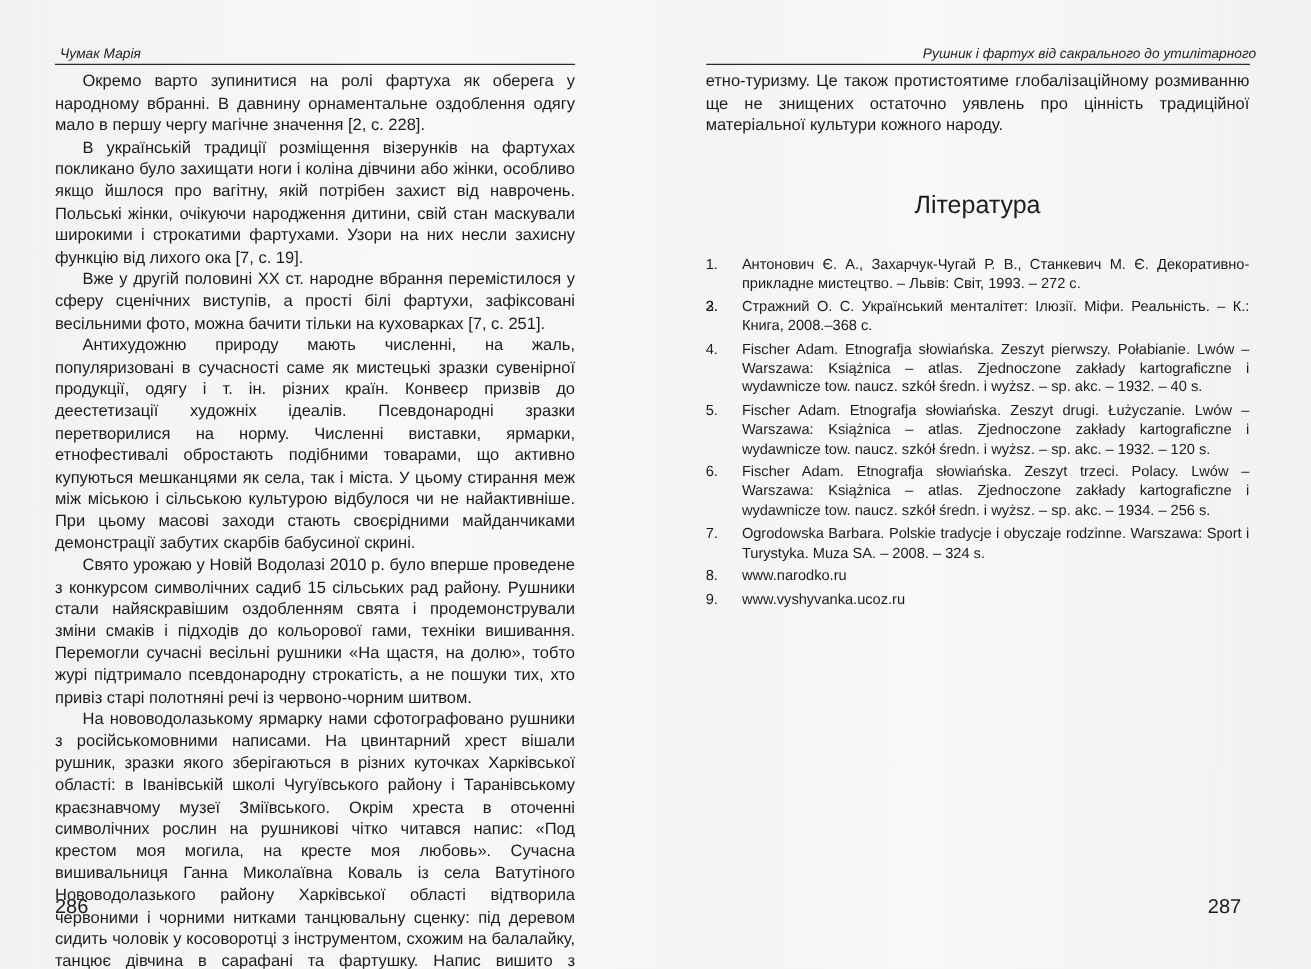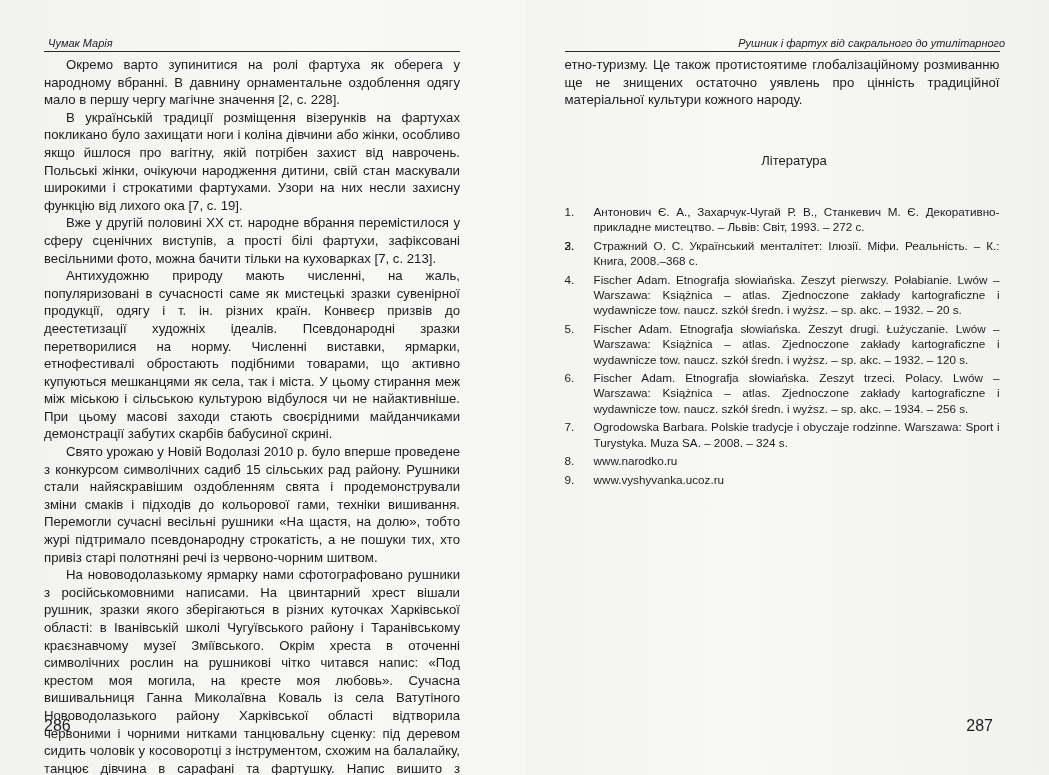--- a/index.html
+++ b/index.html
@@ -29,22 +29,22 @@
   .right .head-rule { left: 40px; width: 435px; }
   .body-text {
     position: absolute; top: 56px; font-size: 13.2px; line-height: 17.6px;
     text-align: justify;
   }
   .left .body-text { left: 44px; width: 416px; }
   .right .body-text { left: 40px; width: 435px; }
   .body-text p { margin: 0; text-indent: 22px; }
   .right .body-text p { text-indent: 0; }
   .lit-title {
-    position: absolute; top: 153px; left: 52px; width: 435px; text-align: center;
-    font-size: 13px;
+    position: absolute; top: 153px; left: 40px; width: 435px; text-align: center;
+    font-size: 20px;
   }
   .refs {
     position: absolute; top: 204px; left: 40px; width: 435px;
     margin: 0; padding: 0; list-style: none;
     font-size: 11.7px; line-height: 15.4px;
   }
   .refs li { position: relative; padding-left: 29px; margin-bottom: 3px; text-align: justify; }
   .refs .num { position: absolute; left: 0; top: 0; }
   .page-num { position: absolute; top: 717px; font-size: 16px; }
   .left .page-num { left: 44px; }
@@ -53,41 +53,41 @@
 </head>
 <body>
 
 <div class="spread">
   <div class="page left">
     <div class="running-head">Чумак Марія</div>
     <div class="head-rule"></div>
     <div class="body-text">
       <p>Окремо варто зупинитися на ролі фартуха як оберега у народному вбранні. В давнину орнаментальне оздоблення одягу мало в першу чергу магічне значення [2, с. 228].</p>
       <p>В українській традиції розміщення візерунків на фартухах покликано було захищати ноги і коліна дівчини або жінки, особливо якщо йшлося про вагітну, якій потрібен захист від наврочень. Польські жінки, очікуючи народження дитини, свій стан маскували широкими і строкатими фартухами. Узори на них несли захисну функцію від лихого ока [7, с. 19].</p>
-      <p>Вже у другій половині XX ст. народне вбрання перемістилося у сферу сценічних виступів, а прості білі фартухи, зафіксовані весільними фото, можна бачити тільки на куховарках [7, с. 213].</p>
+      <p>Вже у другій половині XX ст. народне вбрання перемістилося у сферу сценічних виступів, а прості білі фартухи, зафіксовані весільними фото, можна бачити тільки на куховарках [7, с. 251].</p>
       <p>Антихудожню природу мають численні, на жаль, популяризовані в сучасності саме як мистецькі зразки сувенірної продукції, одягу і т. ін. різних країн. Конвеєр призвів до деестетизації художніх ідеалів. Псевдонародні зразки перетворилися на норму. Численні виставки, ярмарки, етнофестивалі обростають подібними товарами, що активно купуються мешканцями як села, так і міста. У цьому стирання меж між міською і сільською культурою відбулося чи не найактивніше. При цьому масові заходи стають своєрідними майданчиками демонстрації забутих скарбів бабусиної скрині.</p>
       <p>Свято урожаю у Новій Водолазі 2010 р. було вперше проведене з конкурсом символічних садиб 15 сільських рад району. Рушники стали найяскравішим оздобленням свята і продемонстрували зміни смаків і підходів до кольорової гами, техніки вишивання. Перемогли сучасні весільні рушники «На щастя, на долю», тобто журі підтримало псевдонародну строкатість, а не пошуки тих, хто привіз старі полотняні речі із червоно-чорним шитвом.</p>
       <p>На нововодолазькому ярмарку нами сфотографовано рушники з російськомовними написами. На цвинтарний хрест вішали рушник, зразки якого зберігаються в різних куточках Харківської області: в Іванівській школі Чугуївського району і Таранівському краєзнавчому музеї Зміївського. Окрім хреста в оточенні символічних рослин на рушникові чітко читався напис: «Под крестом моя могила, на кресте моя любовь». Сучасна вишивальниця Ганна Миколаївна Коваль із села Ватутіного Нововодолазького району Харківської області відтворила червоними і чорними нитками танцювальну сценку: під деревом сидить чоловік у косоворотці з інструментом, схожим на балалайку, танцює дівчина в сарафані та фартушку. Напис вишито з українськими літерами «і» та «є»: «Пляші, Варюшка, на моєй пєрушке».</p>
 
     </div>
     <div class="page-num">286</div>
   </div>
 
   <div class="page right">
     <div class="running-head">Рушник і фартух від сакрального до утилітарного</div>
     <div class="head-rule"></div>
     <div class="body-text">
       <p>етно-туризму. Це також протистоятиме глобалізаційному розмиванню ще не знищених остаточно уявлень про цінність традиційної матеріальної культури кожного народу.</p>
     </div>
     <div class="lit-title">Література</div>
     <ol class="refs">
       <li><span class="num">1.</span><span>Антонович Є. А., Захарчук-Чугай Р. В., Станкевич М. Є. Декоративно-прикладне мистецтво. – Львів: Світ, 1993. – 272 с.</span></li>
       <li><span class="num">2.</span></li>
       <li><span class="num">3.</span><span>Стражний О. С. Український менталітет: Ілюзії. Міфи. Реальність. – К.: Книга, 2008.–368 с.</span></li>
-      <li><span class="num">4.</span><span>Fischer Adam. Etnografja słowiańska. Zeszyt pierwszy. Połabianie. Lwów – Warszawa: Książnica – atlas. Zjednoczone zakłady kartograficzne i wydawnicze tow. naucz. szkół średn. i wyższ. – sp. akc. – 1932. – 20 s.</span></li>
+      <li><span class="num">4.</span><span>Fischer Adam. Etnografja słowiańska. Zeszyt pierwszy. Połabianie. Lwów – Warszawa: Książnica – atlas. Zjednoczone zakłady kartograficzne i wydawnicze tow. naucz. szkół średn. i wyższ. – sp. akc. – 1932. – 40 s.</span></li>
       <li><span class="num">5.</span><span>Fischer Adam. Etnografja słowiańska. Zeszyt drugi. Łużyczanie. Lwów – Warszawa: Książnica – atlas. Zjednoczone zakłady kartograficzne i wydawnicze tow. naucz. szkół średn. i wyższ. – sp. akc. – 1932. – 120 s.</span></li>
       <li><span class="num">6.</span><span>Fischer Adam. Etnografja słowiańska. Zeszyt trzeci. Polacy. Lwów – Warszawa: Książnica – atlas. Zjednoczone zakłady kartograficzne i wydawnicze tow. naucz. szkół średn. i wyższ. – sp. akc. – 1934. – 256 s.</span></li>
       <li><span class="num">7.</span><span>Ogrodowska Barbara. Polskie tradycje i obyczaje rodzinne. Warszawa: Sport i Turystyka. Muza SA. – 2008. – 324 s.</span></li>
       <li><span class="num">8.</span><span>www.narodko.ru</span></li>
       <li><span class="num">9.</span><span>www.vyshyvanka.ucoz.ru</span></li>
     </ol>
     <div class="page-num">287</div>
   </div>
 </div>
 

